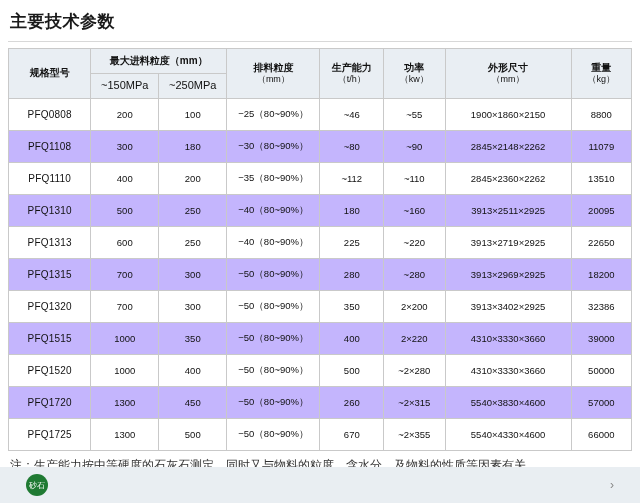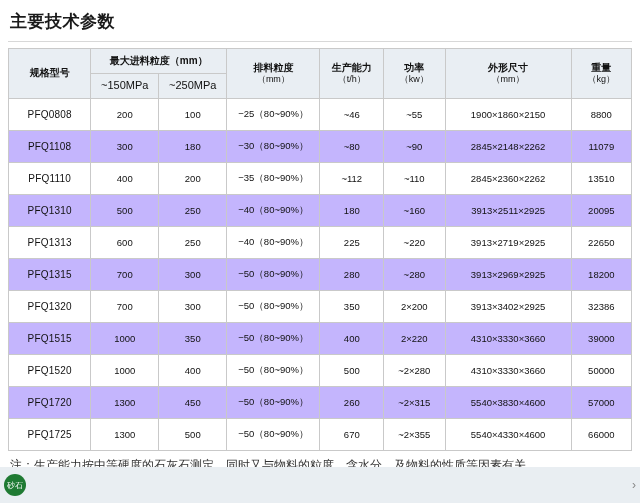--- a/index.html
+++ b/index.html
@@ -84,21 +84,21 @@
   }
   .footer-bar {
     position: absolute;
     left: 0;
     right: 0;
     bottom: 0;
     height: 36px;
     background: #e9eef2;
     display: flex;
     align-items: center;
-    padding: 0 4px;
+    padding: 0 26px;
     box-sizing: border-box;
   }
   .footer-logo {
     width: 22px;
     height: 22px;
     border-radius: 50%;
     background: #1f7a33;
     color: #fff;
     font-size: 8px;
     display: flex;

